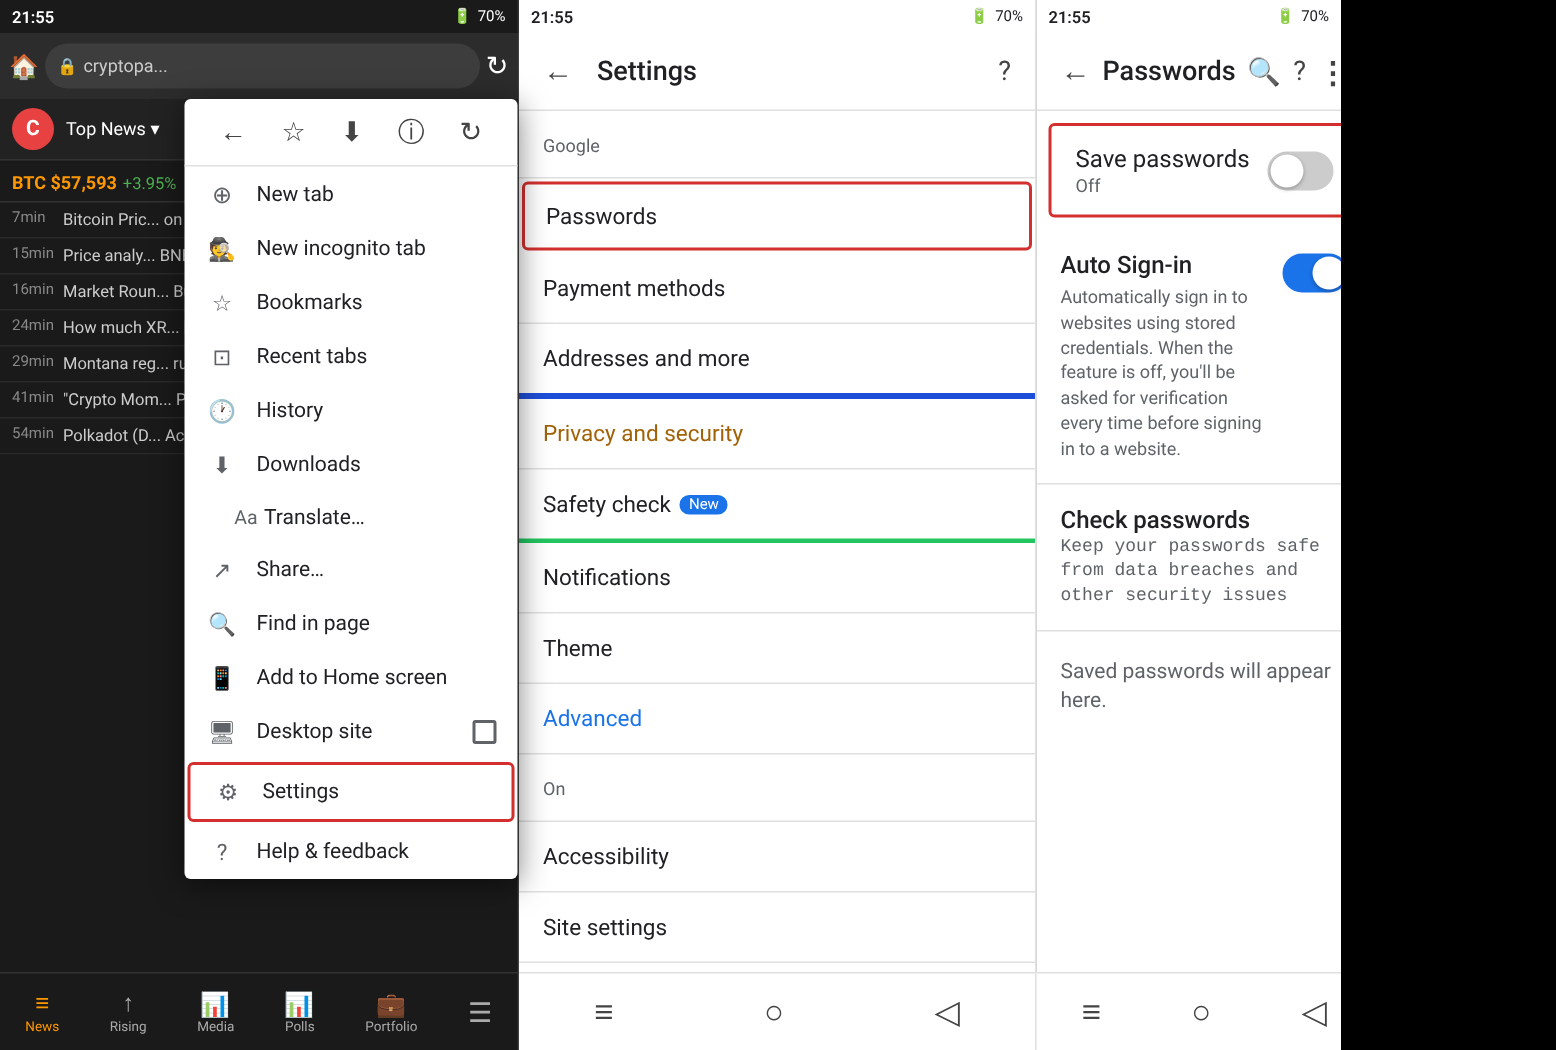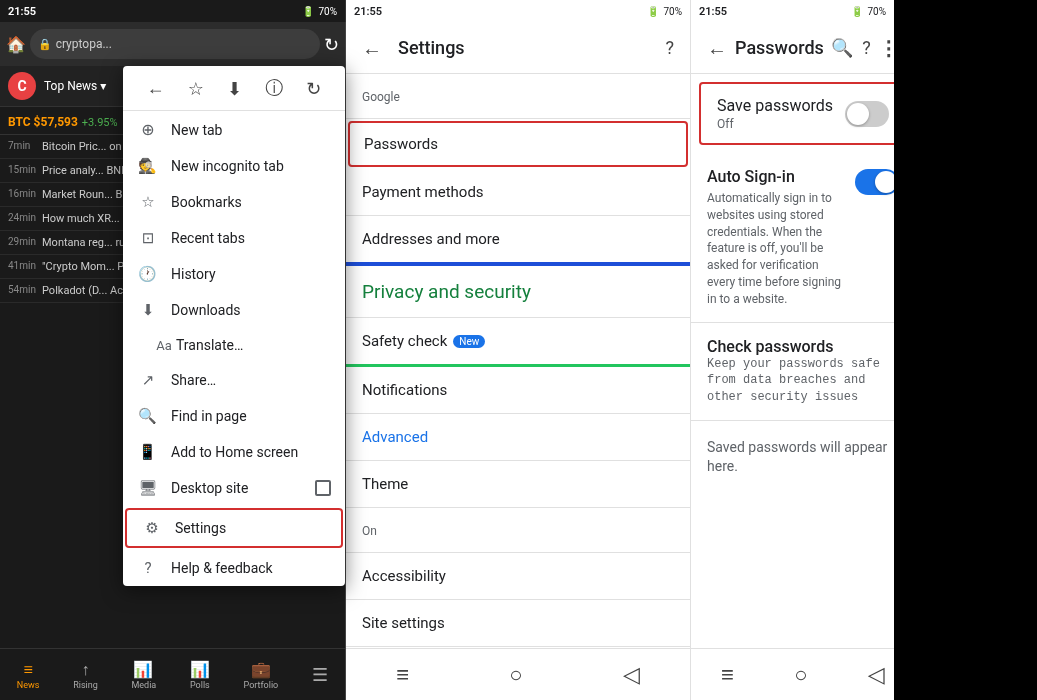--- a/index.html
+++ b/index.html
@@ -216,40 +216,40 @@
 
         <div style="padding:14px 16px; border-bottom:1px solid #e0e0e0; cursor:pointer;">
           <div style="font-size:15px; color:#202124;">Payment methods</div>
         </div>
 
         <div style="padding:14px 16px; border-bottom:4px solid #1d4ed8; cursor:pointer;">
           <div style="font-size:15px; color:#202124;">Addresses and more</div>
         </div>
 
         <div style="padding:14px 16px; border-bottom:1px solid #e0e0e0; cursor:pointer;">
-          <div style="font-size:19px; color:#15803d;">Privacy and security</div>
+          <div style="font-size:15px; color:#a16207;">Privacy and security</div>
         </div>
 
         <div style="padding:14px 16px; border-bottom:3px solid #22c55e; cursor:pointer;">
           <div style="font-size:15px; color:#202124; display:flex; align-items:center;">
             <span>Safety check</span>
             <span style="display:inline-block; background:#1a73e8; color:#fff; font-size:10px; padding:1px 6px; border-radius:10px; margin-left:6px;">New</span>
           </div>
         </div>
 
         <div style="padding:14px 16px; border-bottom:1px solid #e0e0e0; cursor:pointer;">
           <div style="font-size:15px; color:#202124;">Notifications</div>
         </div>
 
         <div style="padding:14px 16px; border-bottom:1px solid #e0e0e0; cursor:pointer;">
+          <div style="font-size:15px; color:#202124;">Theme</div>
+        </div>
+
+        <div style="padding:14px 16px; border-bottom:1px solid #e0e0e0; cursor:pointer;">
           <div style="font-size:15px; color:#1a73e8;">Advanced</div>
-        </div>
-
-        <div style="padding:14px 16px; border-bottom:1px solid #e0e0e0; cursor:pointer;">
-          <div style="font-size:15px; color:#202124;">Theme</div>
         </div>
 
         <div style="padding:14px 16px; border-bottom:1px solid #e0e0e0; cursor:pointer;">
           <div style="font-size:12px; color:#5f6368; margin-top:2px;">On</div>
         </div>
 
         <div style="padding:14px 16px; border-bottom:1px solid #e0e0e0; cursor:pointer;">
           <div style="font-size:15px; color:#202124;">Accessibility</div>
         </div>
 

